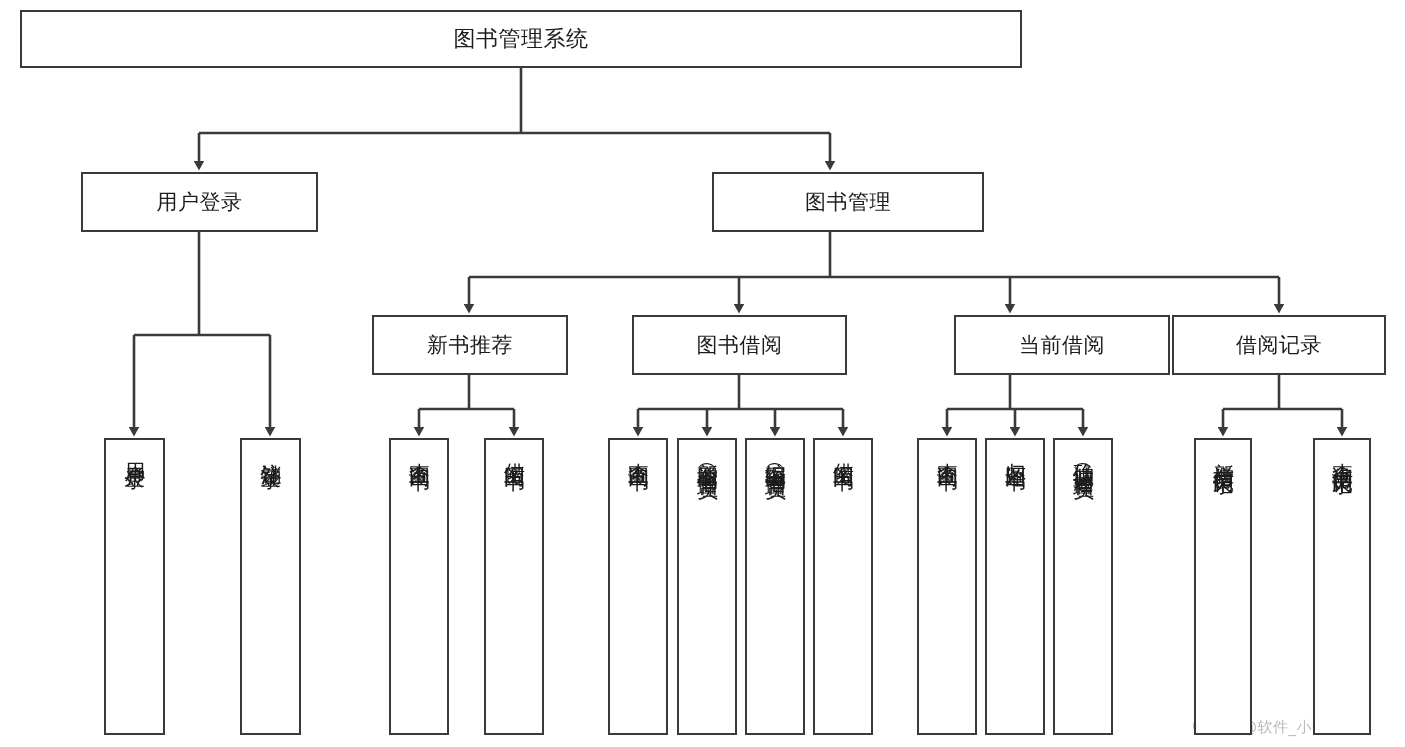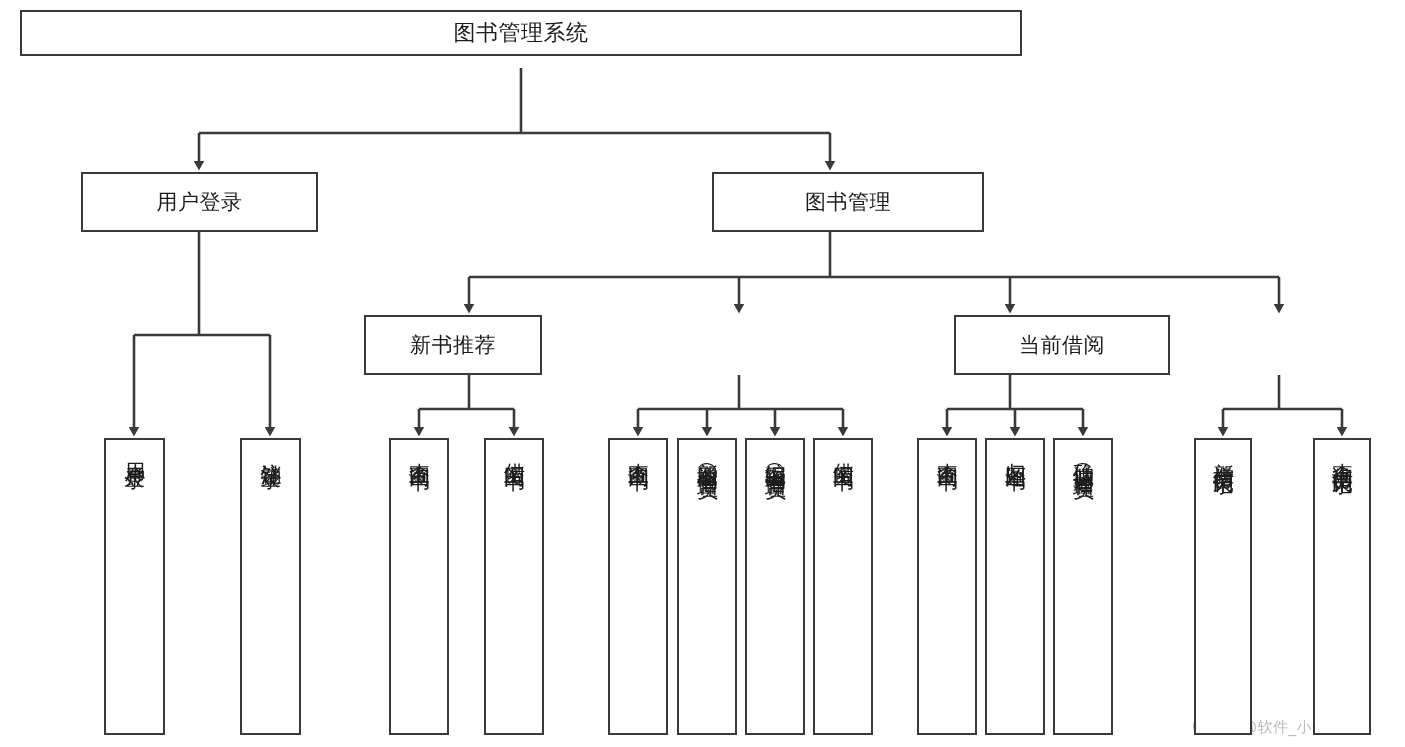--- a/index.html
+++ b/index.html
@@ -122,37 +122,43 @@
       <path d="M1015,409 L1015,428" marker-end="url(#arrow)"></path>
       <path d="M1083,409 L1083,428" marker-end="url(#arrow)"></path>
 
       <path d="M1279,375 L1279,409"></path>
       <path d="M1223,409 L1342,409"></path>
       <path d="M1223,409 L1223,428" marker-end="url(#arrow)"></path>
       <path d="M1342,409 L1342,428" marker-end="url(#arrow)"></path>
     </g>
   </svg>
 
-  <div class="node h root" style="left:20px; top:10px; width:1002px; height:46px;">
+  <div class="node h root" style="left:20px; top:10px; width:1002px; height:58px;">
     <span class="label">图书管理系统</span>
   </div>
 
   <div class="node h" style="left:81px; top:172px; width:237px; height:60px;">
     <span class="label">用户登录</span>
   </div>
   <div class="node h" style="left:712px; top:172px; width:272px; height:60px;">
     <span class="label">图书管理</span>
   </div>
 
-  <div class="node h" style="left:364px; top:315px; width:178px; height:60px;">
+  <div class="node h" style="left:372px; top:315px; width:196px; height:60px;">
     <span class="label">新书推荐</span>
+  </div>
+  <div class="node h" style="left:632px; top:315px; width:215px; height:60px;">
+    <span class="label">图书借阅</span>
   </div>
   <div class="node h" style="left:954px; top:315px; width:216px; height:60px;">
     <span class="label">当前借阅</span>
   </div>
+  <div class="node h" style="left:1172px; top:315px; width:214px; height:60px;">
+    <span class="label">借阅记录</span>
+  </div>
 
   <div class="node v" style="left:104px; top:438px; width:61px; height:297px;">
     <span class="label">用户登录</span>
   </div>
   <div class="node v" style="left:240px; top:438px; width:61px; height:297px;">
     <span class="label">注销登录</span>
   </div>
 
   <div class="node v" style="left:389px; top:438px; width:60px; height:297px;">
     <span class="label">查询图书</span>

